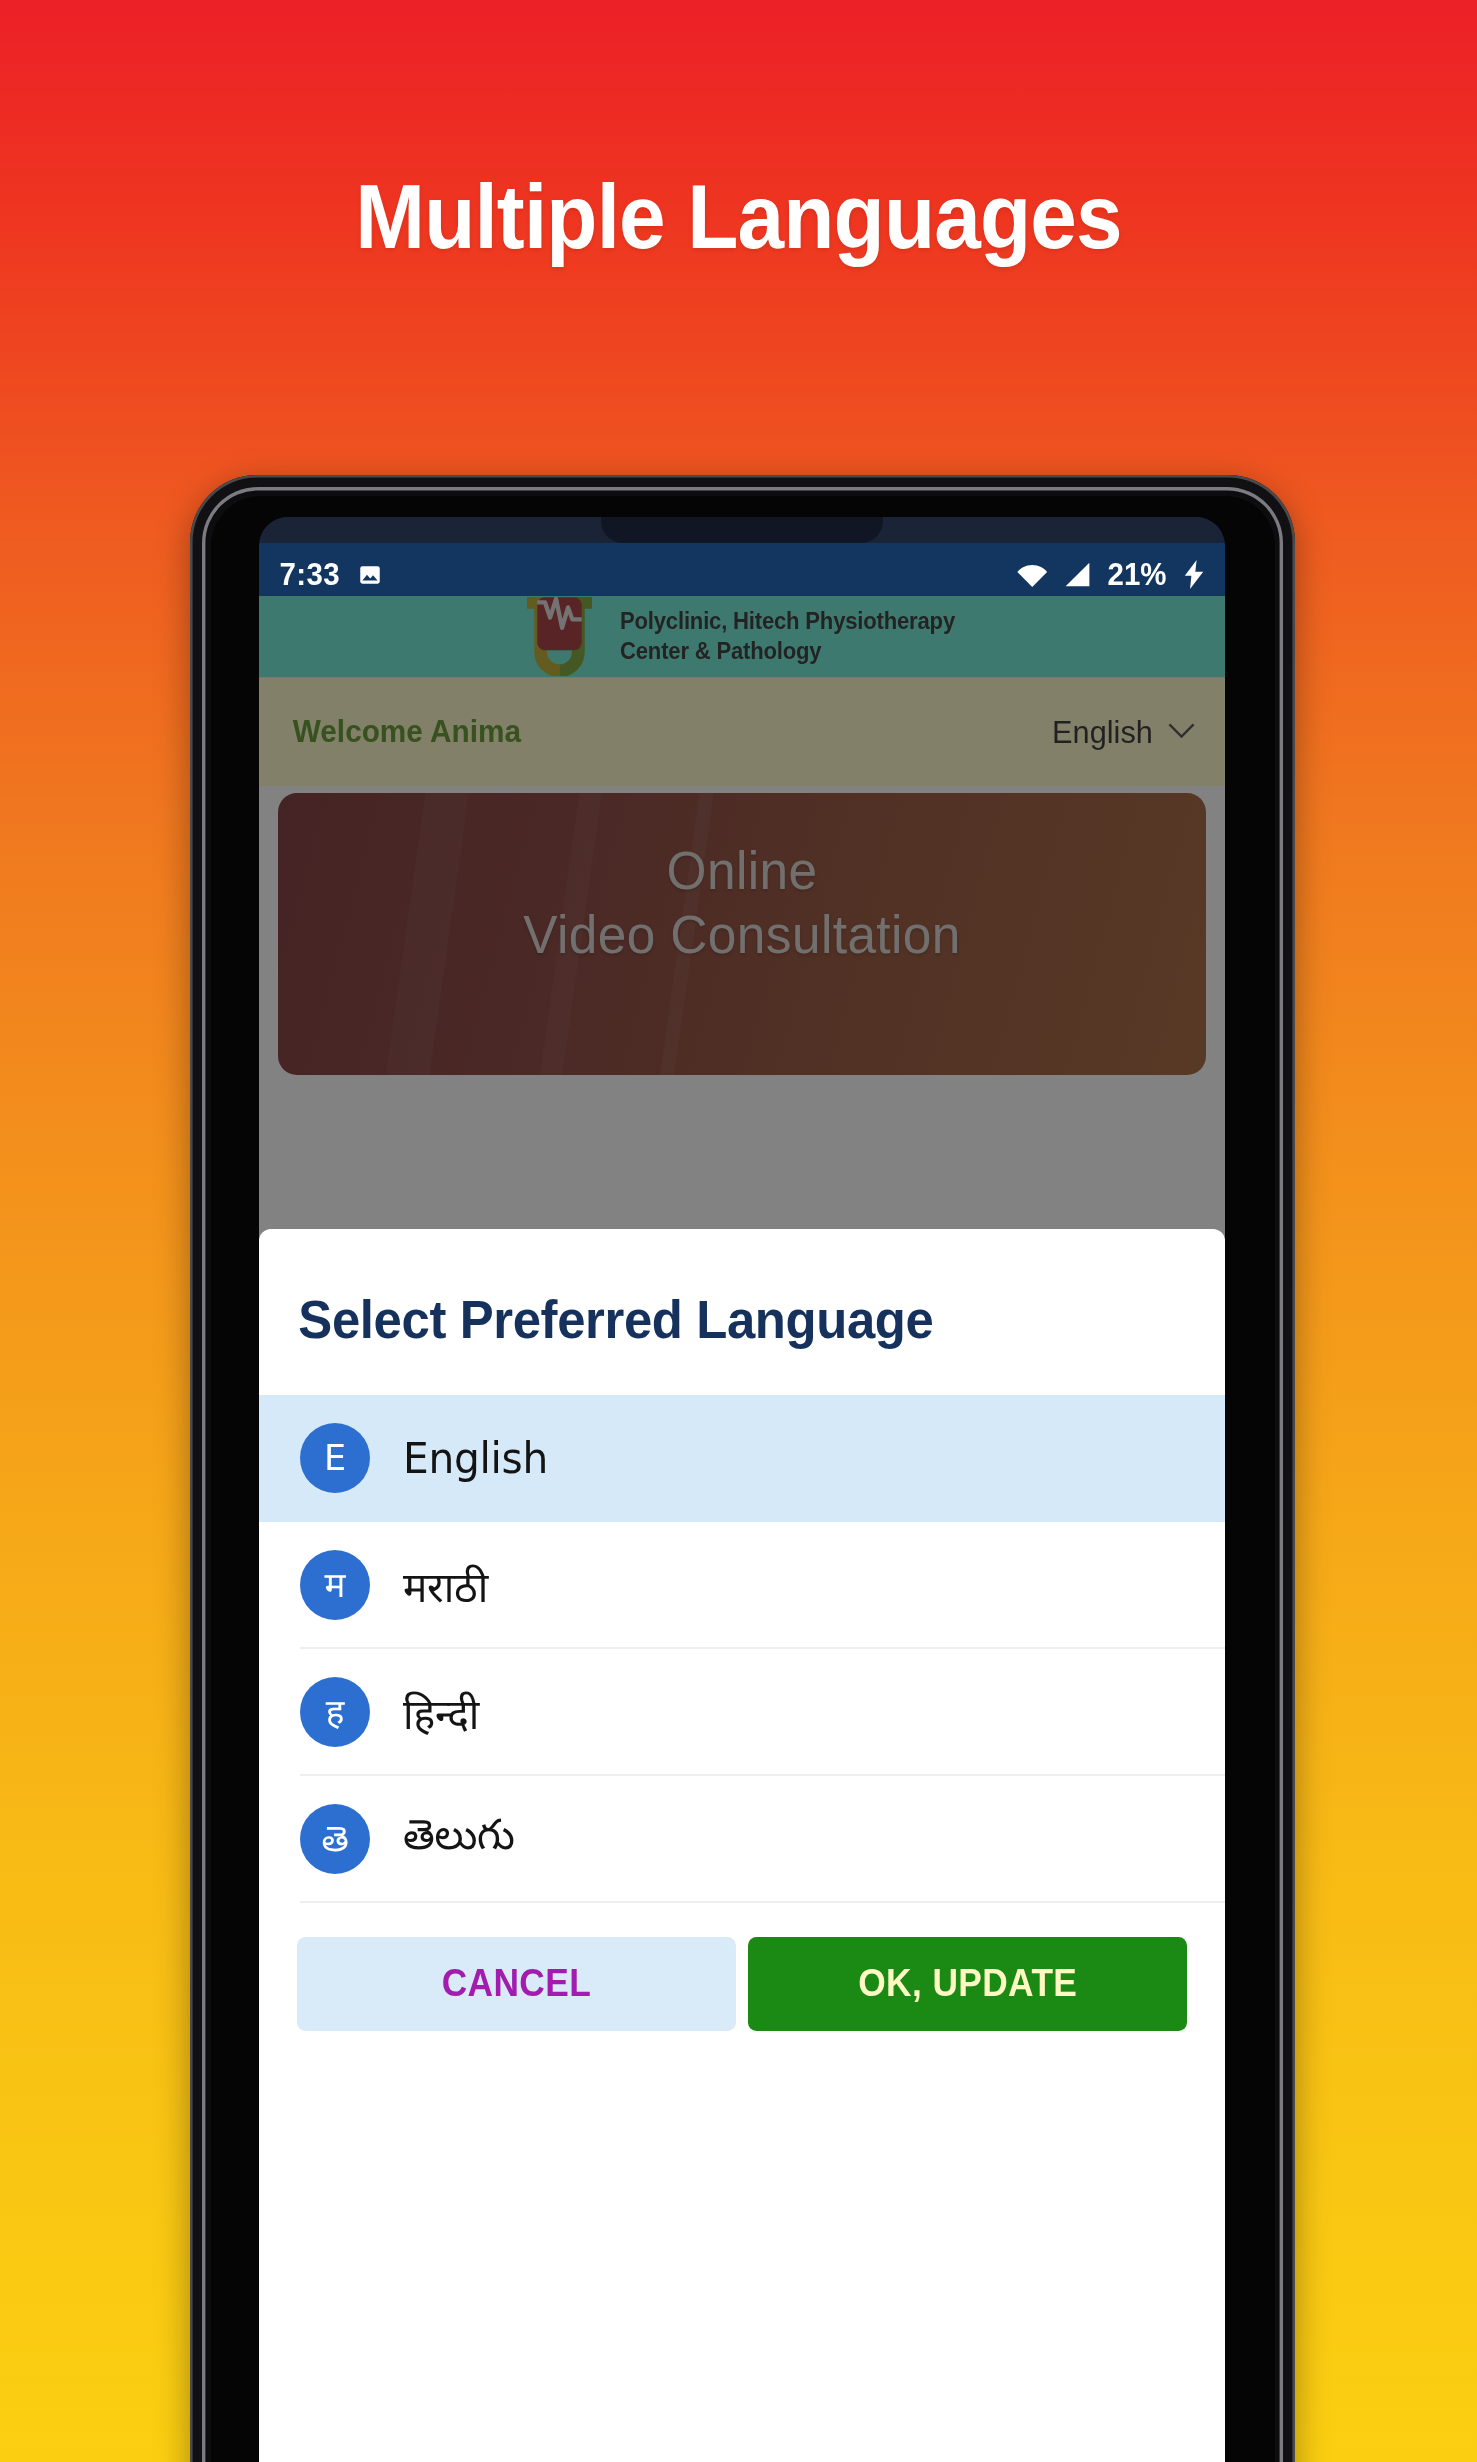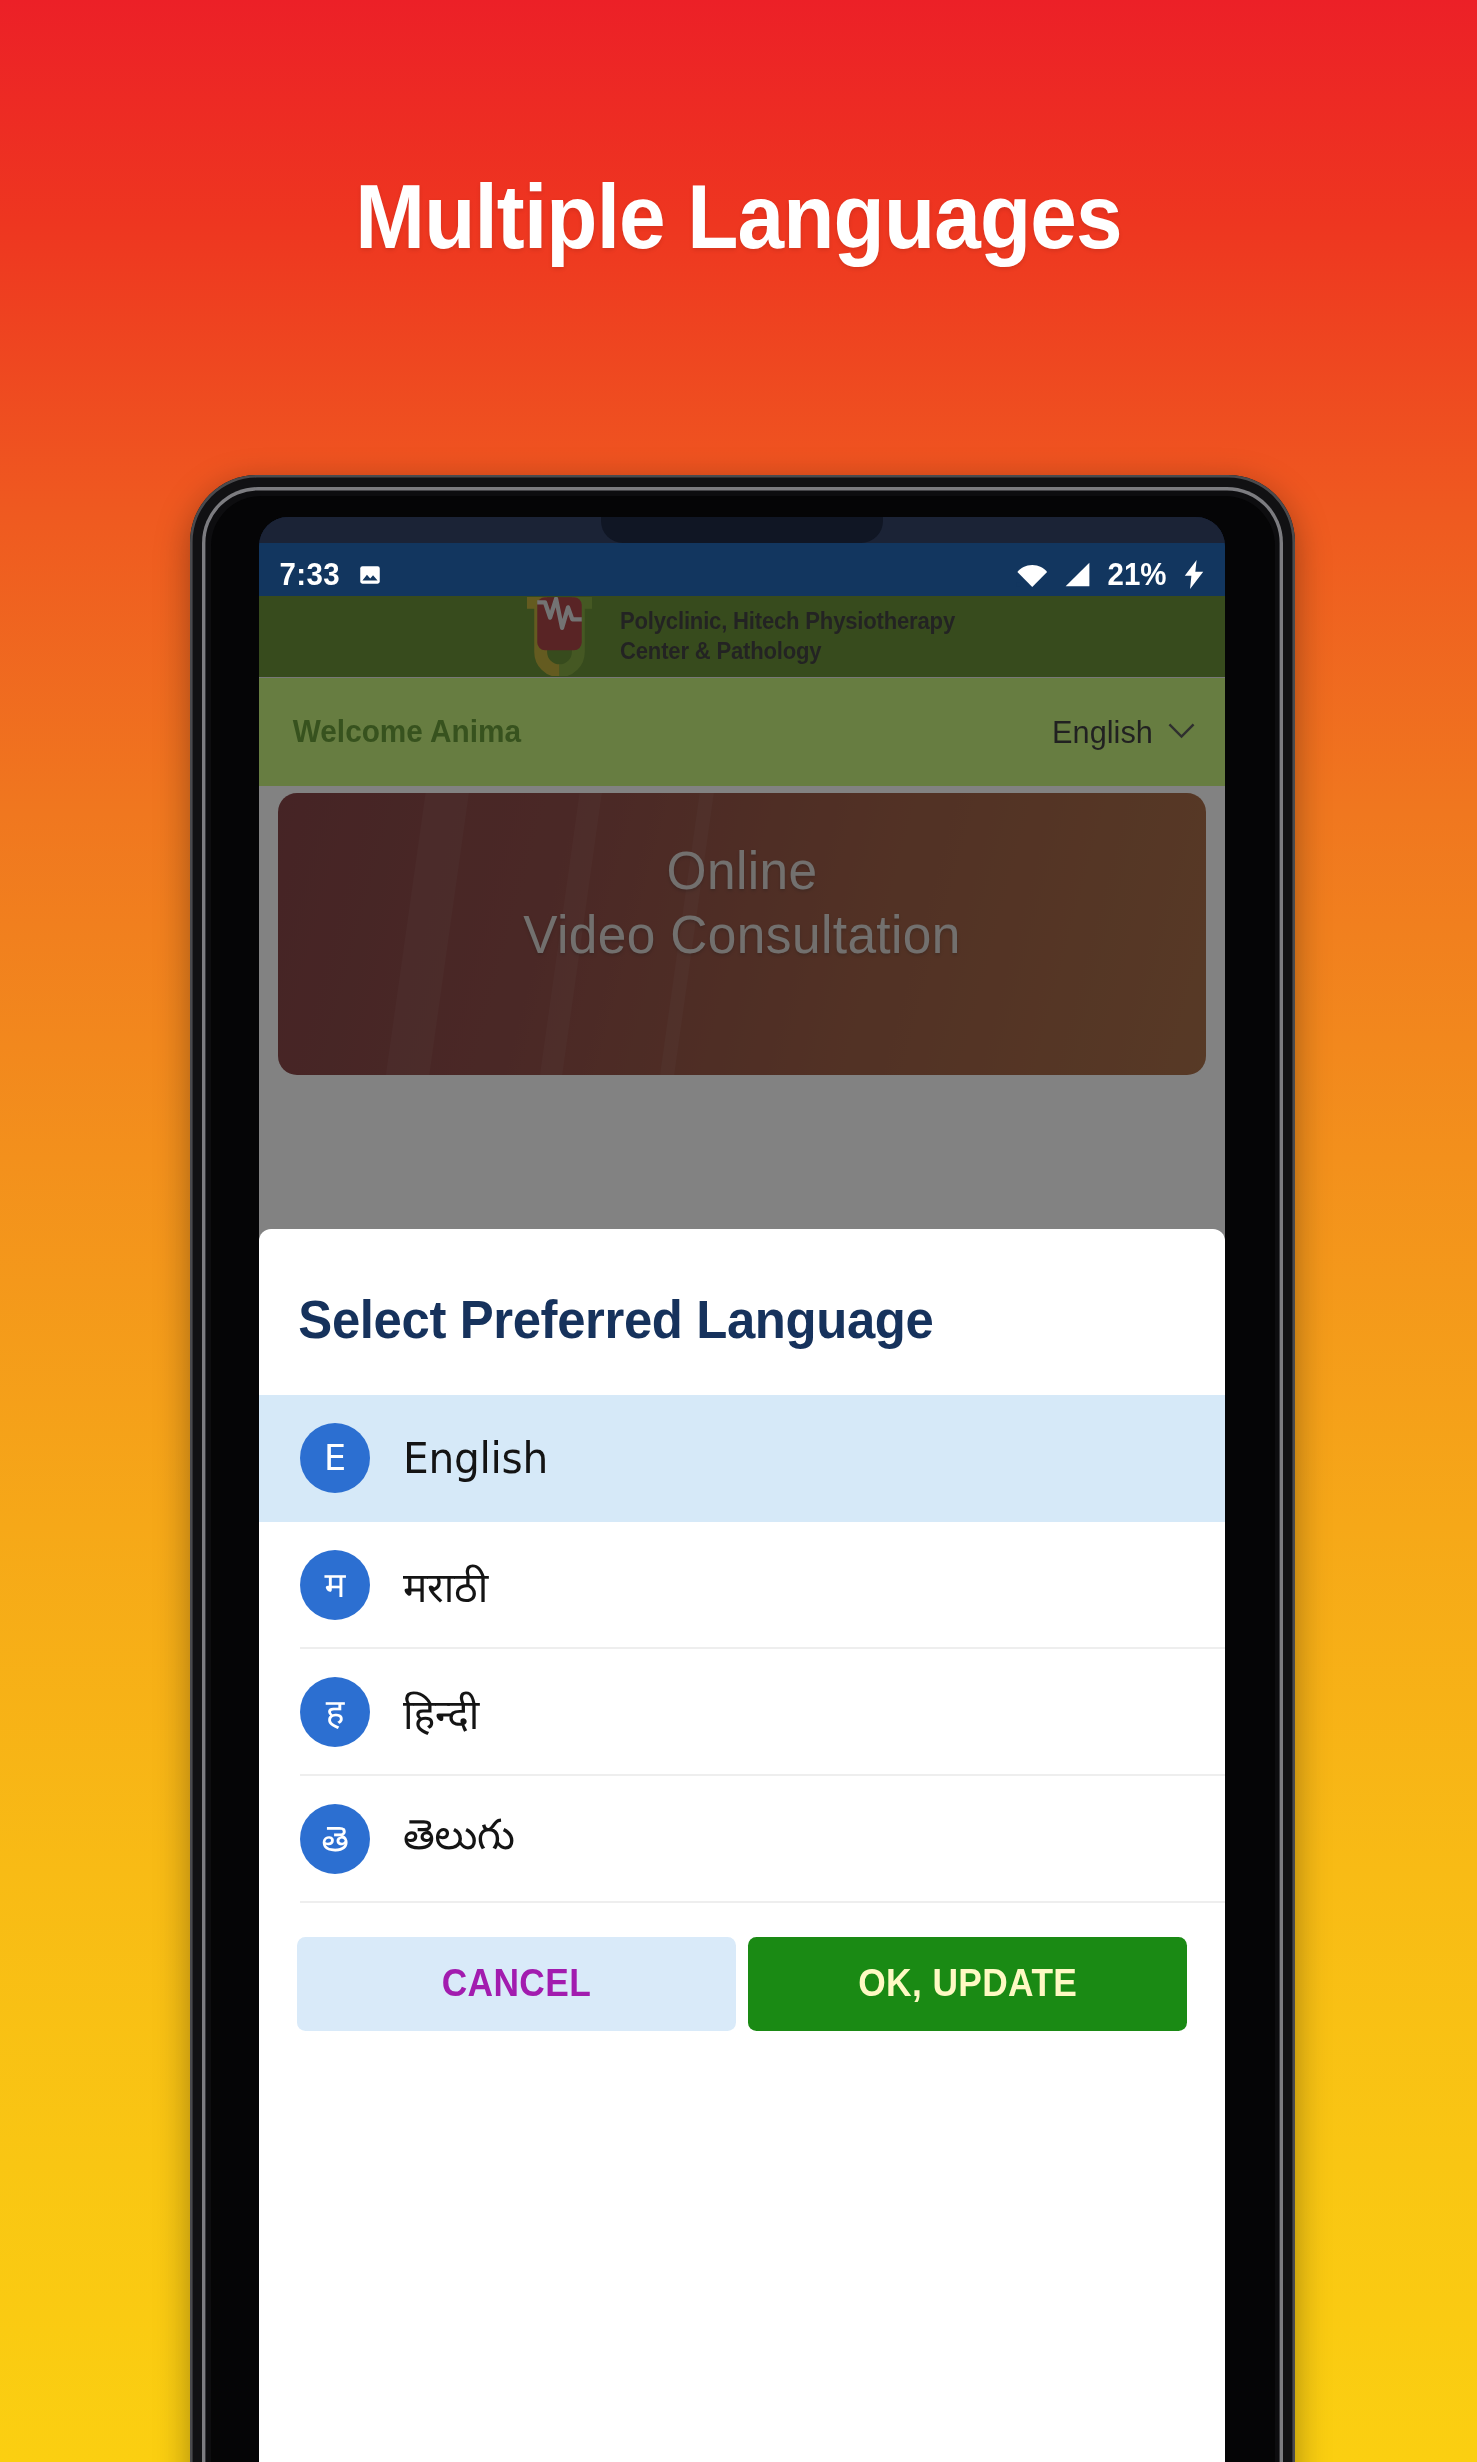--- a/index.html
+++ b/index.html
@@ -75,33 +75,33 @@
   .sb-right{display:flex;align-items:center;gap:14px;}
   .sb-pct{font-size:31px;font-weight:bold;letter-spacing:0;transform:scaleX(.95);}
   .ic{display:block;}
 
   
   .app{
     position:absolute;left:0;top:79px;width:966px;height:1931px;
     background:#ffffff;
   }
   .app-header{
-    position:relative;height:81px;background:#4d7c0f;
+    position:relative;height:81px;background:#5eead4;
     display:flex;align-items:center;justify-content:center;gap:15.4px;
     border-bottom:0.9px solid #e8e8e8;
   }
   .logo{position:relative;width:89px;height:79px;flex:0 0 auto;}
   .clinic-name{
     font-size:23px;line-height:1.28;font-weight:bold;color:#1d1d1d;
     letter-spacing:-0.2px;transform:scaleX(.96);transform-origin:left center;
   }
 
   .welcome-row{
     height:108px;display:flex;align-items:center;justify-content:space-between;
-    padding:0 29px;box-sizing:border-box;background:#bef264;
+    padding:0 29px;box-sizing:border-box;background:#fef9c3;
   }
   .welcome-txt{font-size:31px;font-weight:bold;color:#4d8c12;transform:scaleX(.96);}
   .lang-pick{display:flex;align-items:center;gap:12px;}
   .lang-pick-txt{font-size:32px;color:#1a1a1a;transform:scaleX(.96);}
 
   .banner{
     margin:6.8px 19px 0 19px;height:282px;border-radius:19px;
     background:linear-gradient(105deg,#6f2023 0%,#7b2a24 30%,#8c3f22 62%,#9a5324 100%);
     position:relative;overflow:hidden;
   }

